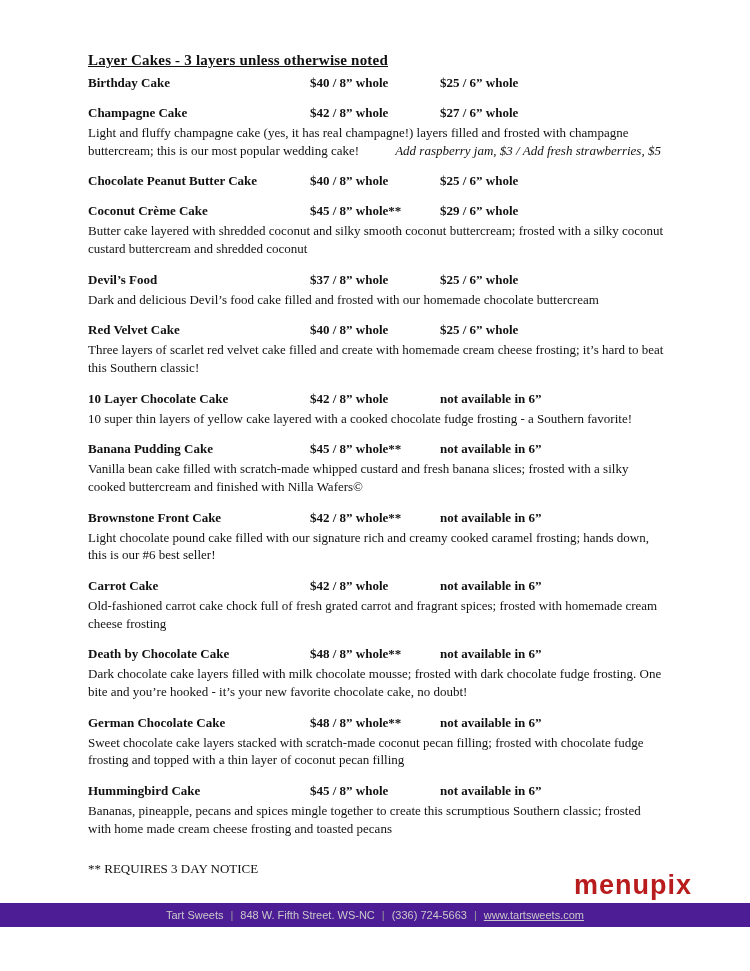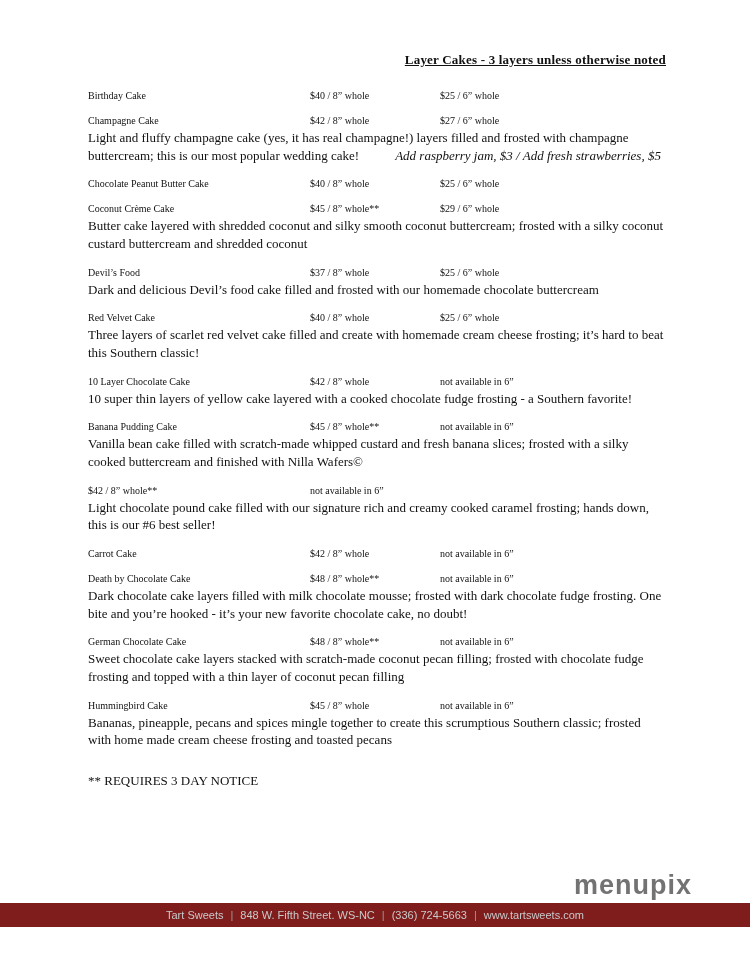--- a/index.html
+++ b/index.html
@@ -10,33 +10,32 @@
     font-family: "Liberation Serif", serif;
     color: #111;
     overflow: hidden;
   }
   .content {
     position: absolute;
     left: 88px; top: 52px;
     width: 578px;
   }
   .section-title {
-    font-size: 13px;
+    font-size: 15px;
     font-weight: bold;
     text-decoration: underline;
-    margin-bottom: 22px;
+    margin-bottom: 6px;
     letter-spacing: .2px;
-    text-align: right;
   }
   .menu-item { margin-bottom: 14px; }
   .item-header {
     display: grid;
     grid-template-columns: 222px 130px 1fr;
-    font-weight: normal;
-    font-size: 10px;
+    font-weight: bold;
+    font-size: 13px;
     margin-bottom: 3px;
   }
   .item-desc {
     font-size: 13px;
     line-height: 1.36;
   }
   .addon {
     font-style: italic;
     margin-left: 36px;
   }
@@ -63,20 +62,21 @@
     font-family: "Liberation Sans", sans-serif;
     font-size: 11px;
     display: flex;
     align-items: center;
     justify-content: center;
     gap: 7px;
   }
   .footer-bar .sep { color: #9a9a9a; }
   .footer-bar .site {
     color: #c9c9c9;
+    text-decoration: underline;
     cursor: pointer;
   }
 </style>
 </head>
 <body>
 
 <div class="content">
   <div class="section-title">Layer Cakes - 3 layers unless otherwise noted</div>
 
   <div id="menu-items">
@@ -145,32 +145,34 @@
     <div class="item-header">
       <span class="item-name">Banana Pudding Cake</span>
       <span class="item-price8">$45 / 8” whole**</span>
       <span class="item-price6">not available in 6”</span>
     </div>
     <div class="item-desc"><span class="desc-text">Vanilla bean cake filled with scratch-made whipped custard and fresh banana slices; frosted with a silky cooked buttercream and finished with Nilla Wafers©</span></div>
   </div>
 
   <div class="menu-item">
     <div class="item-header">
+      <span class="item-name">Brownstone Front Cake</span>
       <span class="item-price8">$42 / 8” whole**</span>
       <span class="item-price6">not available in 6”</span>
     </div>
     <div class="item-desc"><span class="desc-text">Light chocolate pound cake filled with our signature rich and creamy cooked caramel frosting; hands down, this is our #6 best seller!</span></div>
   </div>
 
   <div class="menu-item">
     <div class="item-header">
       <span class="item-name">Carrot Cake</span>
       <span class="item-price8">$42 / 8” whole</span>
       <span class="item-price6">not available in 6”</span>
     </div>
+    <div class="item-desc"><span class="desc-text">Old-fashioned carrot cake chock full of fresh grated carrot and fragrant spices; frosted with homemade cream cheese frosting</span></div>
   </div>
 
   <div class="menu-item">
     <div class="item-header">
       <span class="item-name">Death by Chocolate Cake</span>
       <span class="item-price8">$48 / 8” whole**</span>
       <span class="item-price6">not available in 6”</span>
     </div>
     <div class="item-desc"><span class="desc-text">Dark chocolate cake layers filled with milk chocolate mousse; frosted with dark chocolate fudge frosting. One bite and you’re hooked - it’s your new favorite chocolate cake, no doubt!</span></div>
   </div>
@@ -190,23 +192,23 @@
       <span class="item-price8">$45 / 8” whole</span>
       <span class="item-price6">not available in 6”</span>
     </div>
     <div class="item-desc"><span class="desc-text">Bananas, pineapple, pecans and spices mingle together to create this scrumptious Southern classic; frosted with home made cream cheese frosting and toasted pecans</span></div>
   </div>
 </div>
 
   <div class="footnote">** REQUIRES 3 DAY NOTICE</div>
 </div>
 
-<div class="logo" style="color: #737373;">menupix</div>
-
-<div class="footer-bar" style="background: #7f1d1d;">
+<div class="logo" style="color: #b91c1c;">menupix</div>
+
+<div class="footer-bar" style="background: #4c1d95;">
   <span>Tart Sweets</span>
   <span class="sep">|</span>
   <span>848 W. Fifth Street. WS-NC</span>
   <span class="sep">|</span>
   <span>(336) 724-5663</span>
   <span class="sep">|</span>
   <span class="site">www.tartsweets.com</span>
 </div>
 
 </body></html>

